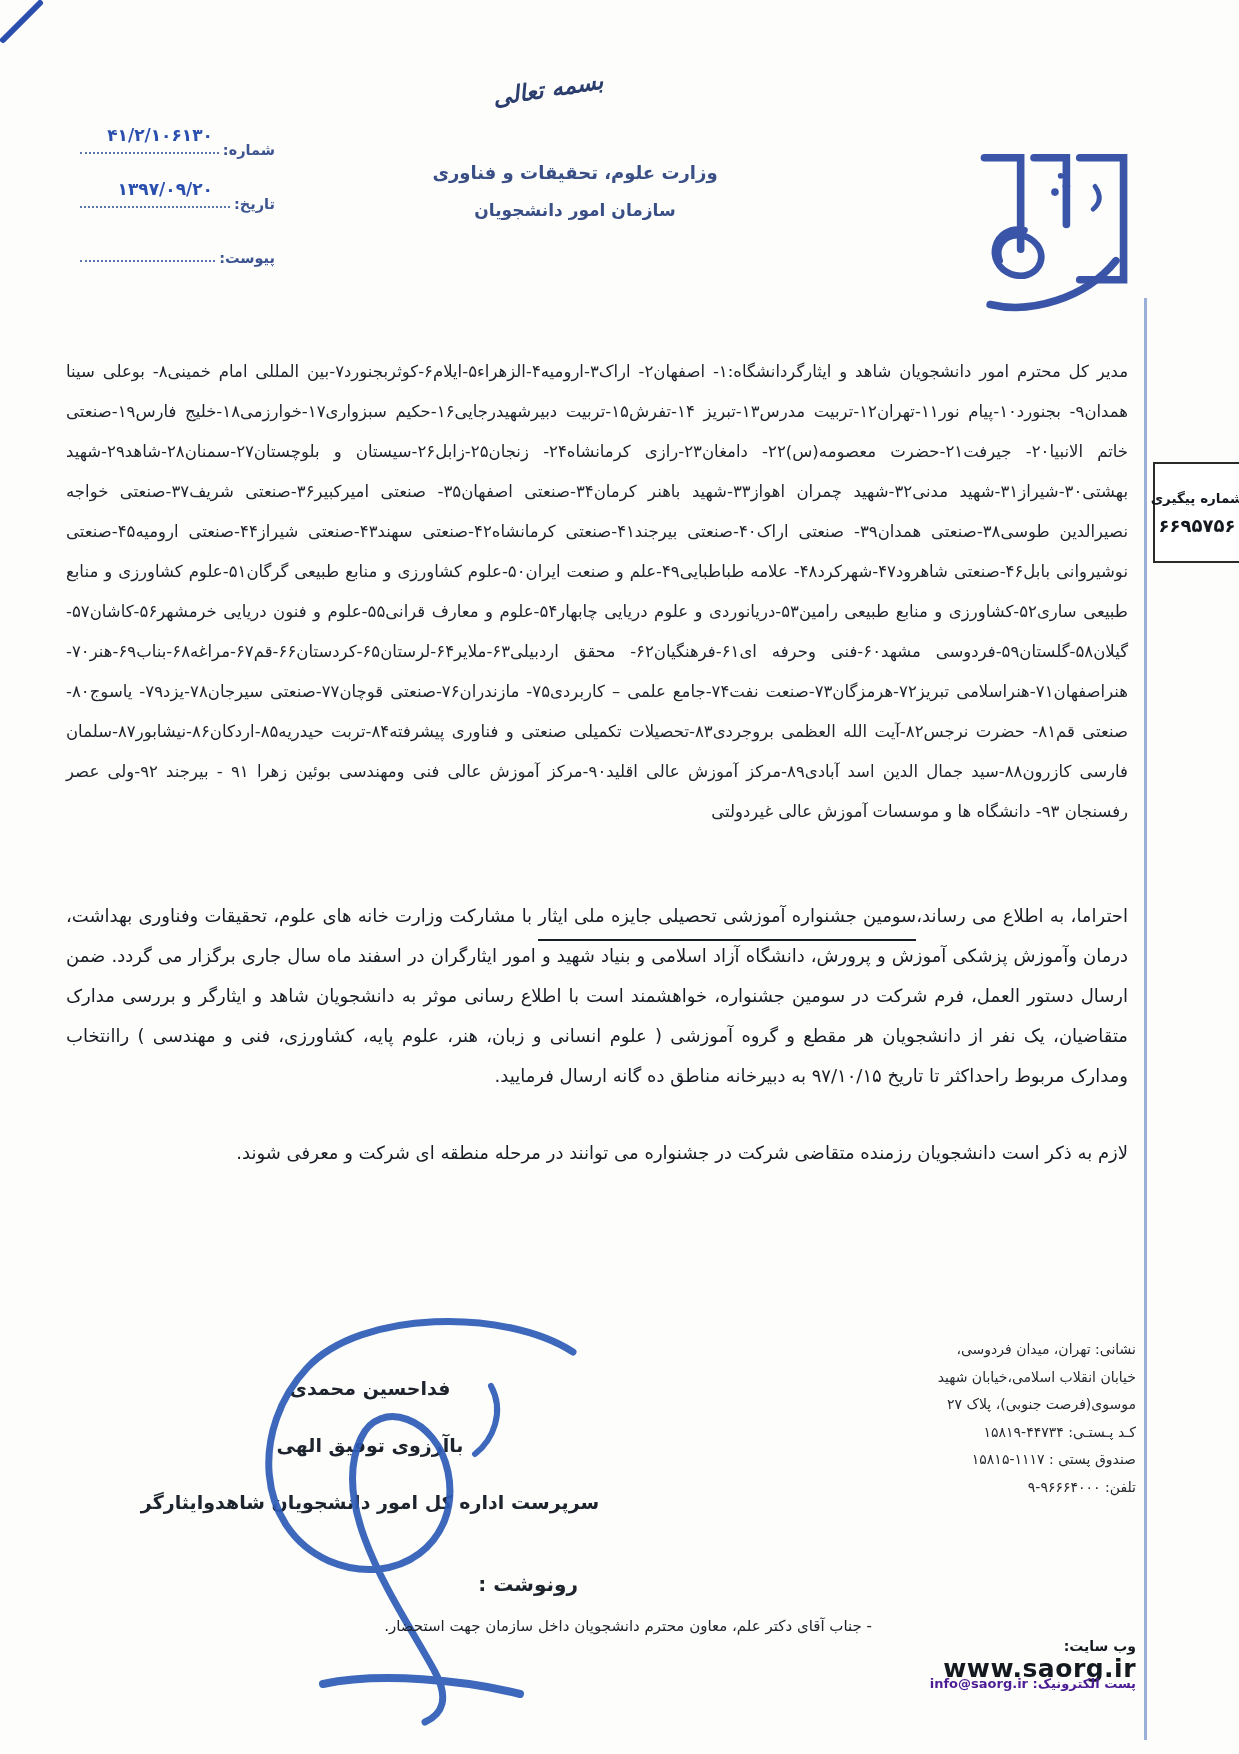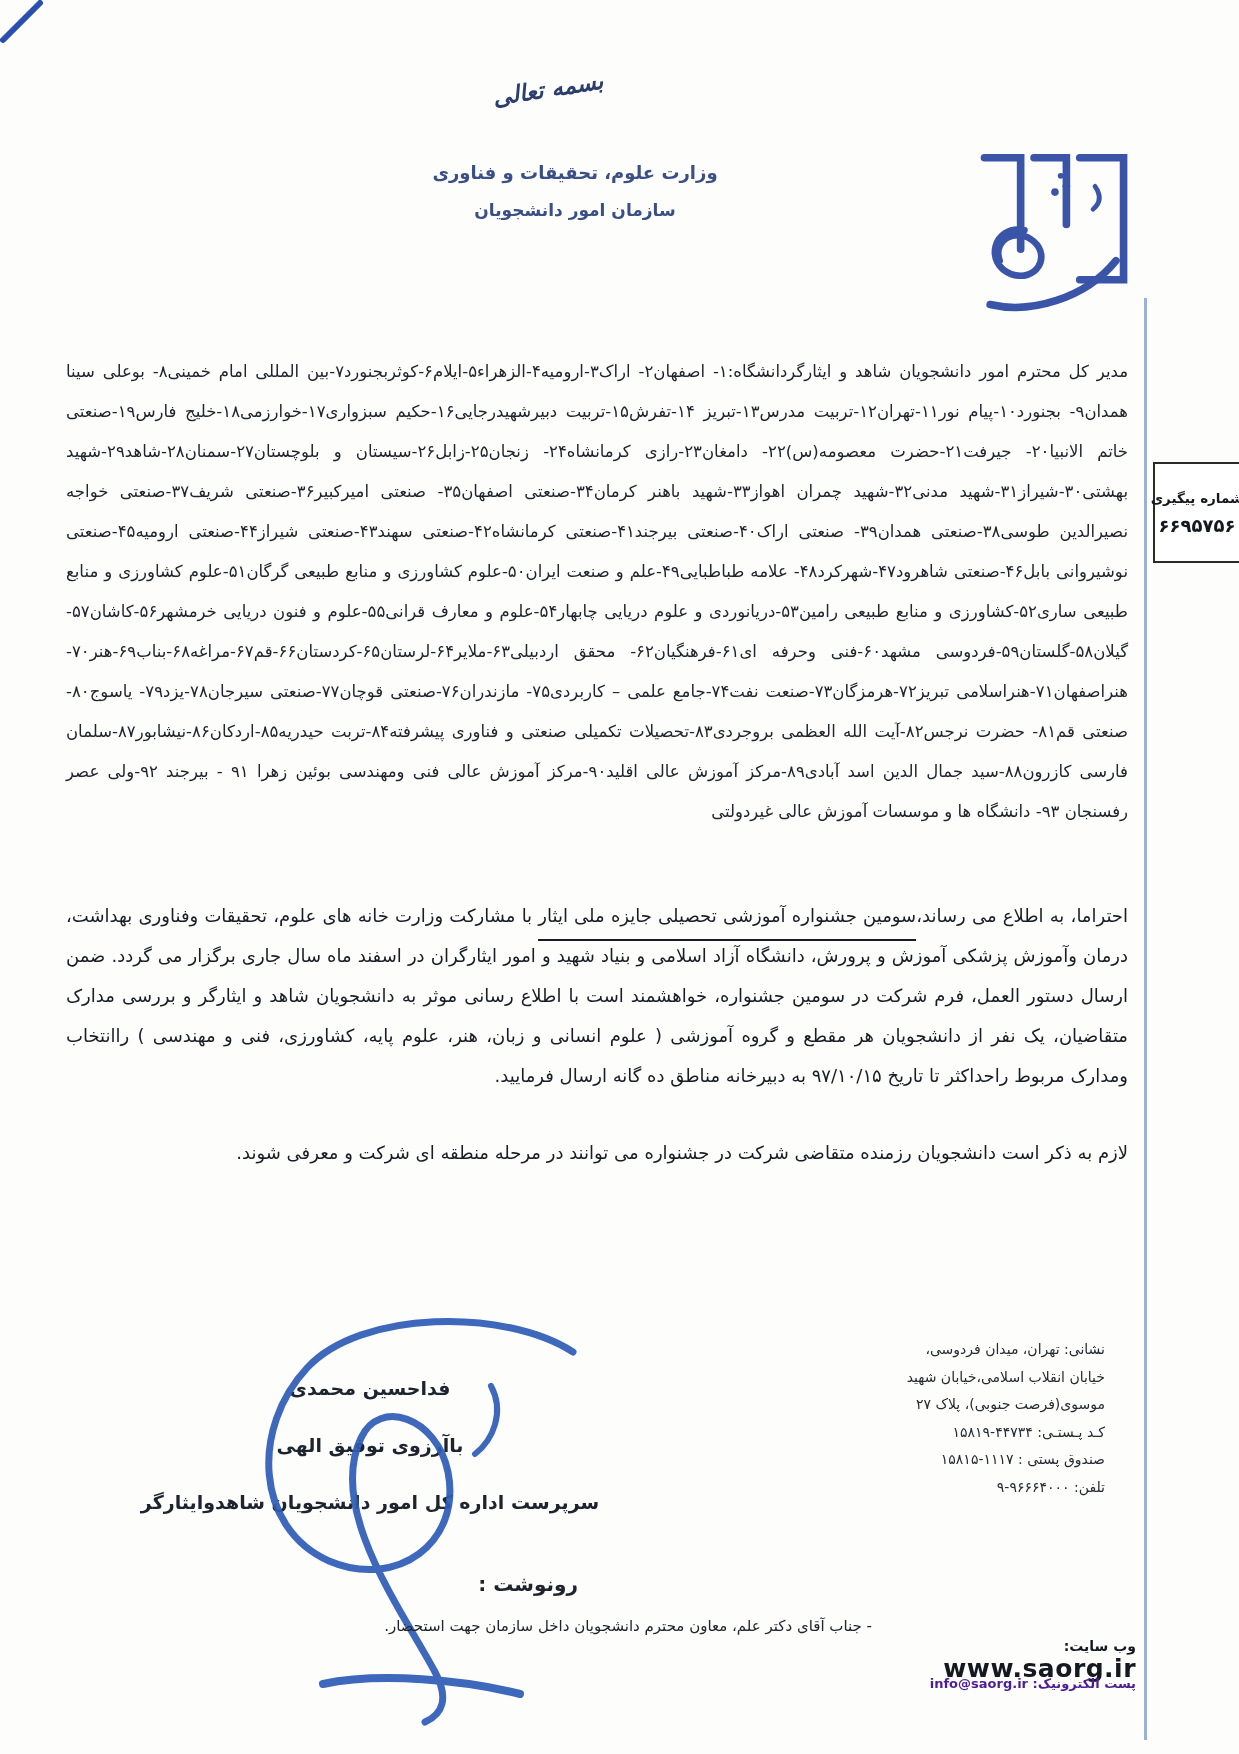--- a/index.html
+++ b/index.html
@@ -37,37 +37,53 @@
   .body-p1 .hl{font-weight:normal;border-bottom:2.5px solid #181c24;padding-bottom:13px;}
   .body-p2{position:absolute;left:66px;top:1142px;width:1062px;direction:rtl;text-align:right;font-size:18px;color:#181c24;}
   
   .sig{position:absolute;left:135px;top:1360px;width:470px;text-align:center;font-weight:bold;font-size:19px;direction:rtl;}
   .sig div{line-height:57px;}
   .sig-svg{position:absolute;left:175px;top:1290px;opacity:.92;}
   
   .cc-label{position:absolute;left:468px;top:1572px;width:110px;direction:rtl;text-align:right;font-size:20px;font-weight:600;}
   .cc-items{position:absolute;left:66px;top:1610px;width:806px;direction:rtl;text-align:right;font-size:15px;line-height:32px;color:#20242c;}
   
-  .addr{position:absolute;left:847px;top:1336px;width:258px;direction:rtl;text-align:right;font-size:14px;line-height:27.5px;
+  .addr{position:absolute;left:878px;top:1336px;width:258px;direction:rtl;text-align:right;font-size:14px;line-height:27.5px;
         color:#262a30;font-weight:500;}
   .web{position:absolute;left:878px;top:1638px;width:258px;direction:rtl;text-align:right;font-size:14px;font-weight:bold;color:#14181f;}
   .web .url{font-size:25px;letter-spacing:.5px;direction:ltr;unicode-bidi:embed;}
   .email{position:absolute;left:878px;top:1676px;width:258px;direction:rtl;text-align:right;font-size:13px;font-weight:bold;color:#4c1d95;}
   .email .url{direction:ltr;unicode-bidi:embed;}
   .corner-mark{position:absolute;left:0;top:0;}
 </style>
 </head>
 <body>
 
 <div class="page">
 
   <svg class="corner-mark" width="46" height="46">
     <path d="M3 40 L40 3" stroke="#2b4fae" stroke-width="6" fill="none" stroke-linecap="round"></path>
   </svg>
 
+  <div class="meta">
+    <div class="meta-row">
+      <span class="meta-label">شماره:</span>
+      <span class="meta-dots"></span>
+      <span class="meta-value">۴۱/۲/۱۰۶۱۳۰</span>
+    </div>
+    <div class="meta-row">
+      <span class="meta-label">تاریخ:</span>
+      <span class="meta-dots"></span>
+      <span class="meta-value">۱۳۹۷/۰۹/۲۰</span>
+    </div>
+    <div class="meta-row">
+      <span class="meta-label">پیوست:</span>
+      <span class="meta-dots"></span>
+    </div>
+  </div>
 
   <div class="bismillah">بسمه تعالی</div>
   <div class="ministry">وزارت علوم، تحقیقات و فناوری</div>
   <div class="org-line">سازمان امور دانشجویان</div>
 
   <div class="logo">
     <svg viewBox="0 0 170 180" width="162" height="176">
       <g fill="none" stroke="#3a55a8" stroke-linecap="round">
         <path d="M112 10 h46 v128 h-46" stroke-width="8"></path>
         <path d="M64 10 h34 v70" stroke-width="8"></path>

